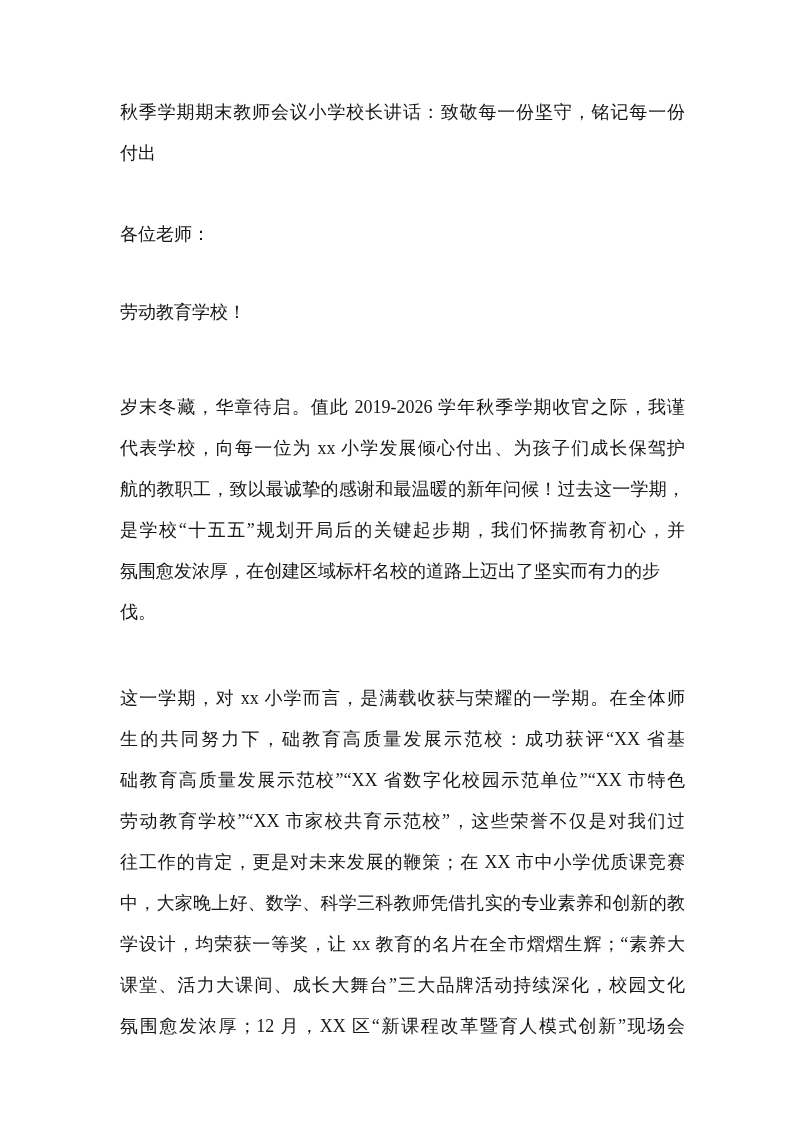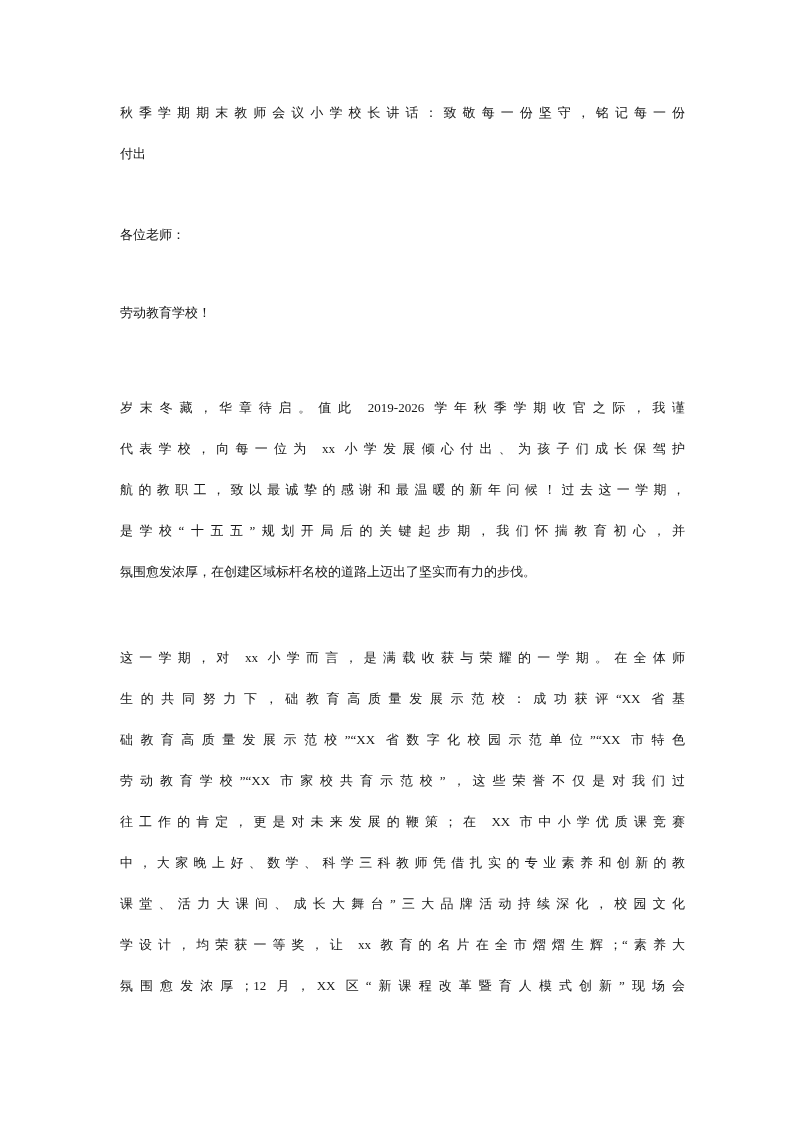--- a/index.html
+++ b/index.html
@@ -13,21 +13,21 @@
     width: 793px;
     height: 1122px;
     background: #ffffff;
     padding: 92px 108px 0 120px;
     overflow: hidden;
     font-family: "Liberation Serif", "DejaVu Serif", serif;
     color: #161616;
   }
   .para { margin: 0; padding: 0; }
   .line {
-    font-size: 13px;
+    font-size: 18px;
     line-height: 41px;
     letter-spacing: 0;
   }
   .j {
     text-align: justify;
     text-align-last: justify;
   }
   .title  { margin-bottom: 40px; }
   .greet  { margin-bottom: 37px; }
   .greet2 { margin-bottom: 54px; }
@@ -60,18 +60,18 @@
     <div class="line">氛围愈发浓厚，在创建区域标杆名校的道路上迈出了坚实而有力的步伐。</div>
   </div>
 
   <div class="para body2">
     <div class="line j">这一学期，对 xx 小学而言，是满载收获与荣耀的一学期。在全体师</div>
     <div class="line j">生的共同努力下，础教育高质量发展示范校：成功获评“XX 省基</div>
     <div class="line j">础教育高质量发展示范校”“XX 省数字化校园示范单位”“XX 市特色</div>
     <div class="line j">劳动教育学校”“XX 市家校共育示范校”，这些荣誉不仅是对我们过</div>
     <div class="line j">往工作的肯定，更是对未来发展的鞭策；在 XX 市中小学优质课竞赛</div>
     <div class="line j">中，大家晚上好、数学、科学三科教师凭借扎实的专业素养和创新的教</div>
+    <div class="line j">学设计，均荣获一等奖，让 xx 教育的名片在全市熠熠生辉；“素养大</div>
     <div class="line j">课堂、活力大课间、成长大舞台”三大品牌活动持续深化，校园文化</div>
-    <div class="line j">学设计，均荣获一等奖，让 xx 教育的名片在全市熠熠生辉；“素养大</div>
     <div class="line j">氛围愈发浓厚；12 月，XX 区“新课程改革暨育人模式创新”现场会</div>
   </div>
 
 </div>
 
 </body></html>

